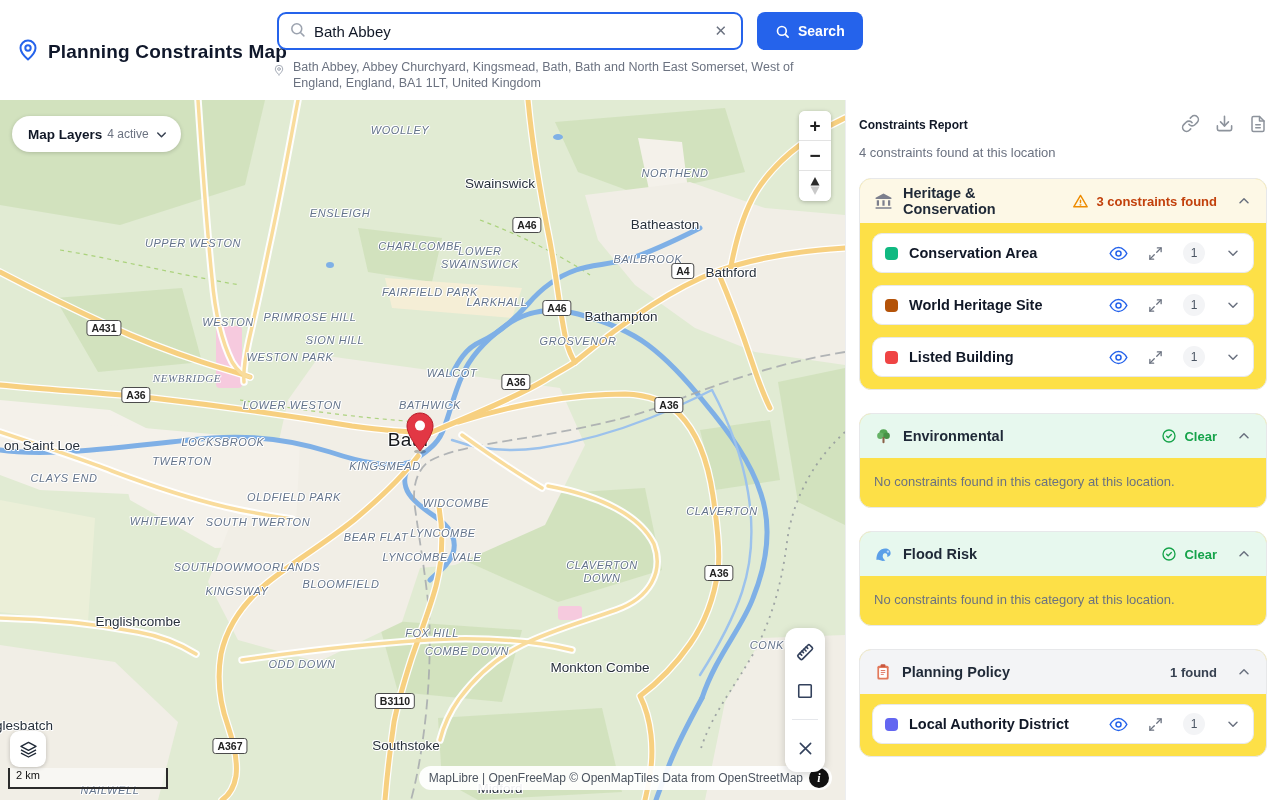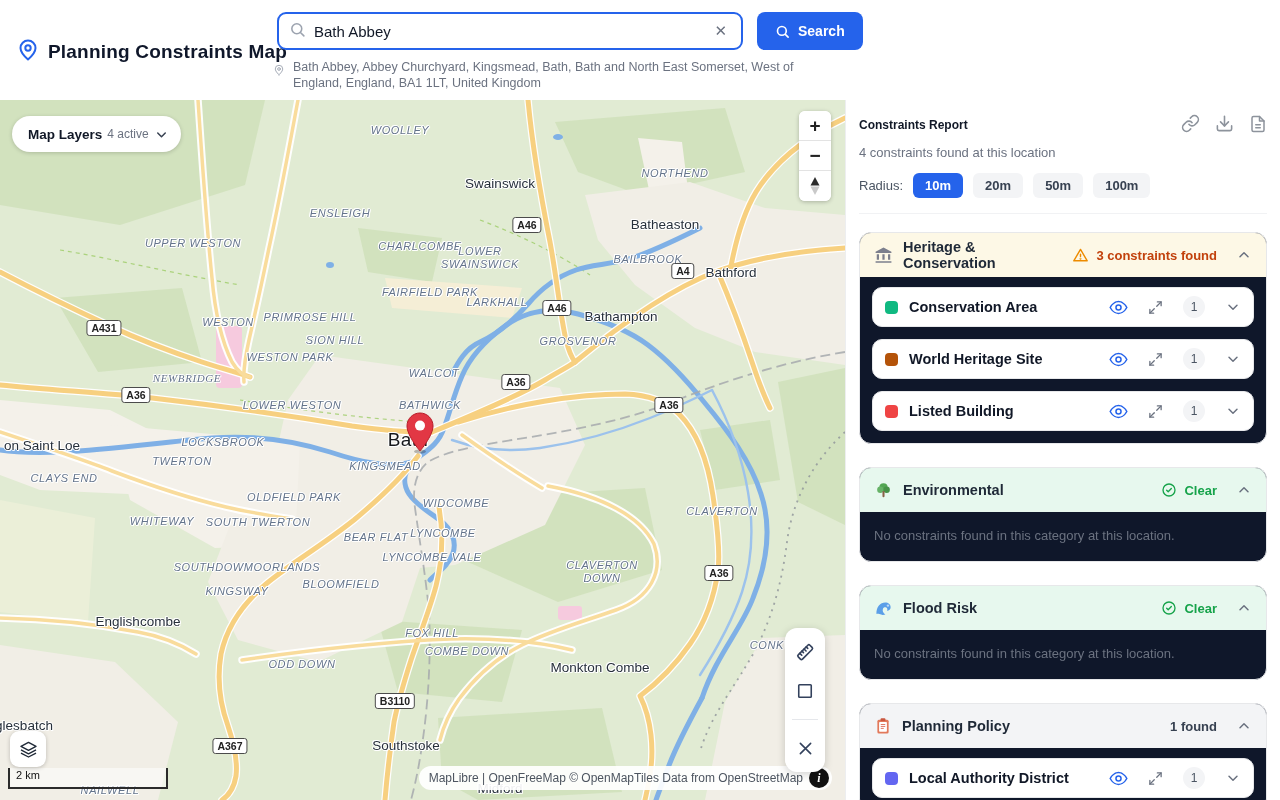--- a/index.html
+++ b/index.html
@@ -84,21 +84,21 @@
   .sb-icons { display:flex; gap:15px; }
   .sb-icons button { background:none; border:none; cursor:pointer; padding:0; }
   .sb-summary { font-size:13px; color:#6b7280; margin-top:9px; }
   .radiusrow { display:flex; align-items:center; gap:10px; margin-top:13px; padding-bottom:15px; border-bottom:1px solid #f1f2f4; }
   .radiusrow .rlbl { font-size:13px; color:#4b5563; }
   .rbtn { border:none; border-radius:6px; padding:5px 12px; font-size:13px; font-weight:700; cursor:pointer;
     background:#f3f4f6; color:#374151; font-family:inherit; }
   .rbtn.sel { background:#2563eb; color:#fff; }
 
   .sections { padding-top:18px; }
-  .section { border:1px solid #e7e8ea; border-radius:12px; margin-bottom:23px; overflow:hidden; background:#0f172a; }
+  .section { border:1px solid #e7e8ea; border-radius:12px; margin-bottom:23px; overflow:hidden; background:#fde047; }
   .sec-head { height:44px; display:flex; align-items:center; padding:0 14px; gap:10px; cursor:pointer; }
   .sec-head.warnbg { background:#fdf8e6; } .sec-head.okbg { background:#e7f8ee; } .sec-head.graybg { background:#f3f4f6; }
   .sec-name { font-size:14.5px; font-weight:700; color:#1f2937; flex:1; }
   .sec-status { display:flex; align-items:center; gap:7px; font-size:13px; font-weight:700; }
   .sec-status.warn { color:#c2410c; } .sec-status.ok { color:#16a34a; } .sec-status.neutral { color:#374151; font-weight:600; }
   .sec-chev { margin-left:9px; display:flex; }
   .sec-body { padding:10px 12px; }
   .sec-empty { font-size:13px; color:#6b7280; padding:6px 2px 8px; }
   .crow { display:flex; align-items:center; gap:11px; border:1px solid #e7e8ea; border-radius:10px;
     height:40px; padding:0 12px; margin-bottom:12px; background:#fff; }
@@ -252,21 +252,21 @@
       <div class="mlabel town" style="left: 731px; top: 172px;">Bathford</div>
       <div class="mlabel area" style="left: 430px; top: 192px;">FAIRFIELD PARK</div>
       <div class="mlabel area" style="left: 497px; top: 202px;">LARKHALL</div>
       <div class="mlabel town" style="left: 621px; top: 216px;">Bathampton</div>
       <div class="mlabel area" style="left: 228px; top: 222px;">WESTON</div>
       <div class="mlabel area" style="left: 310px; top: 217px;">PRIMROSE HILL</div>
       <div class="mlabel area" style="left: 578px; top: 241px;">GROSVENOR</div>
       <div class="mlabel area" style="left: 335px; top: 240px;">SION HILL</div>
       <div class="mlabel area" style="left: 290px; top: 257px;">WESTON PARK</div>
       <div class="mlabel area" style="left: 187px; top: 278px; font-family: Liberation Serif, serif;">NEWBRIDGE</div>
-      <div class="mlabel area" style="left: 434px; top: 273px;">WALCOT</div>
+      <div class="mlabel area" style="left: 452px; top: 273px;">WALCOT</div>
       <div class="mlabel area" style="left: 292px; top: 305px;">LOWER WESTON</div>
       <div class="mlabel area" style="left: 430px; top: 305px;">BATHWICK</div>
       <div class="mlabel city" style="left: 408px; top: 340px;">Bath</div>
       <div class="mlabel area" style="left: 385px; top: 366px;">KINGSMEAD</div>
       <div class="mlabel area" style="left: 223px; top: 342px;">LOCKSBROOK</div>
       <div class="mlabel town" style="left: 42px; top: 345px;">on Saint Loe</div>
       <div class="mlabel area" style="left: 64px; top: 378px;">CLAYS END</div>
       <div class="mlabel area" style="left: 182px; top: 361px;">TWERTON</div>
       <div class="mlabel area" style="left: 294px; top: 397px;">OLDFIELD PARK</div>
       <div class="mlabel area" style="left: 456px; top: 403px;">WIDCOMBE</div>
@@ -393,29 +393,20 @@
         <svg width="18" height="18" viewBox="0 0 24 24" fill="none" stroke="#8d939c" stroke-width="2" stroke-linecap="round" stroke-linejoin="round">
             <path d="M14 2H6a2 2 0 0 0-2 2v16a2 2 0 0 0 2 2h12a2 2 0 0 0 2-2V8z"></path>
             <polyline points="14 2 14 8 20 8"></polyline>
             <line x1="9" y1="13" x2="15" y2="13"></line>
             <line x1="9" y1="17" x2="15" y2="17"></line>
           </svg>
       </button>
     </div>
   </div>
   <div class="sb-summary">4 constraints found at this location</div>
-  <div class="radiusrow">
-    <span class="rlbl">Radius:</span>
-    <span id="radius-buttons" style="display:flex;gap:10px">
-        <button class="rbtn sel">10m</button>
-        <button class="rbtn">20m</button>
-        <button class="rbtn">50m</button>
-        <button class="rbtn">100m</button>
-      </span>
-  </div>
 
   <div class="sections">
 
     <div class="section">
       <div class="sec-head warnbg">
         <span style="display:flex">
           <svg width="19" height="19" viewBox="0 0 24 24" fill="#7c7f8d">
               <path d="M12 2L2 7.2v1.6h20V7.2L12 2zM3.5 10.3h2.8v7.2H3.5zM10.6 10.3h2.8v7.2h-2.8zM17.7 10.3h2.8v7.2h-2.8zM2 19.2h20V21H2z"></path>
             </svg>
         </span>

